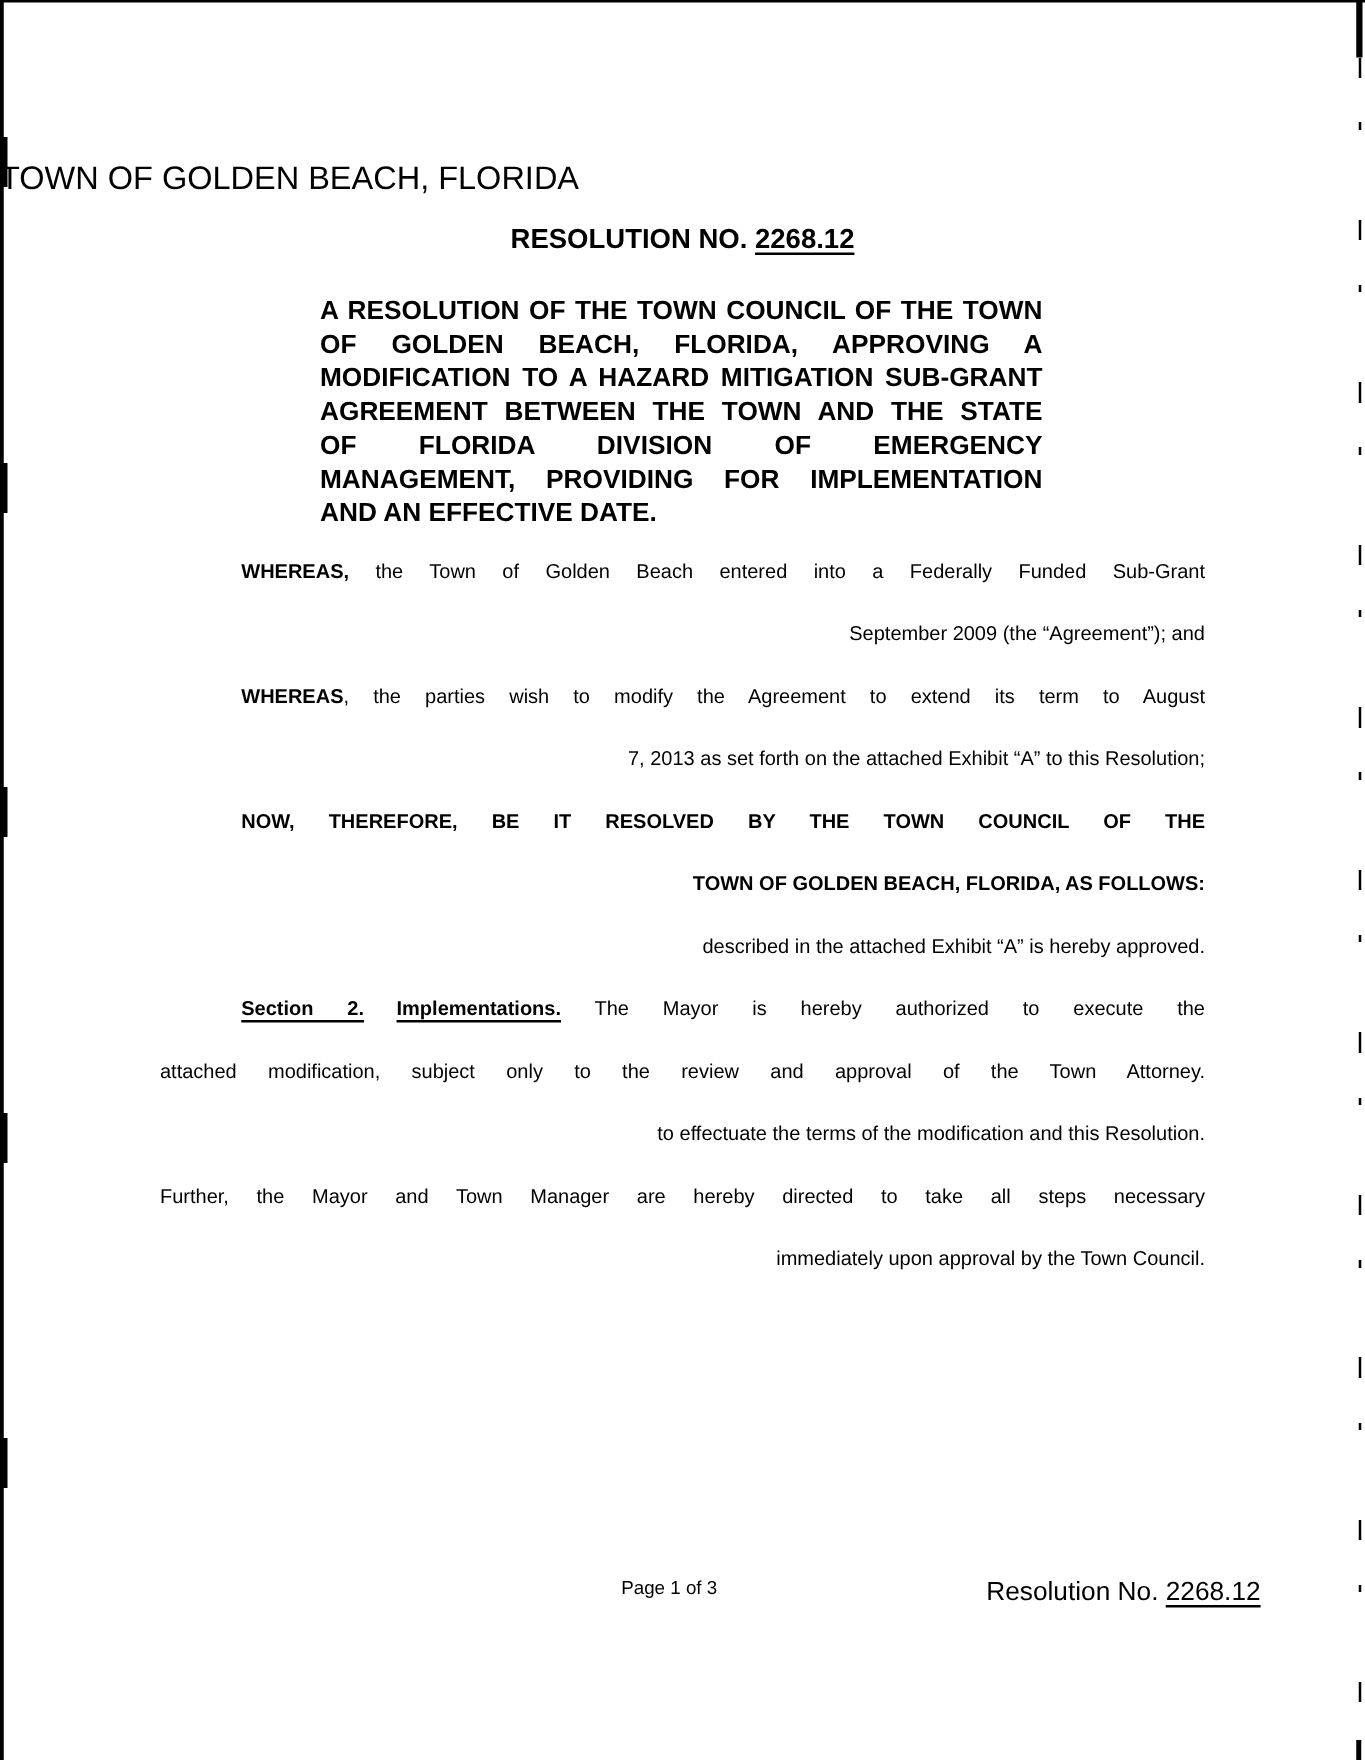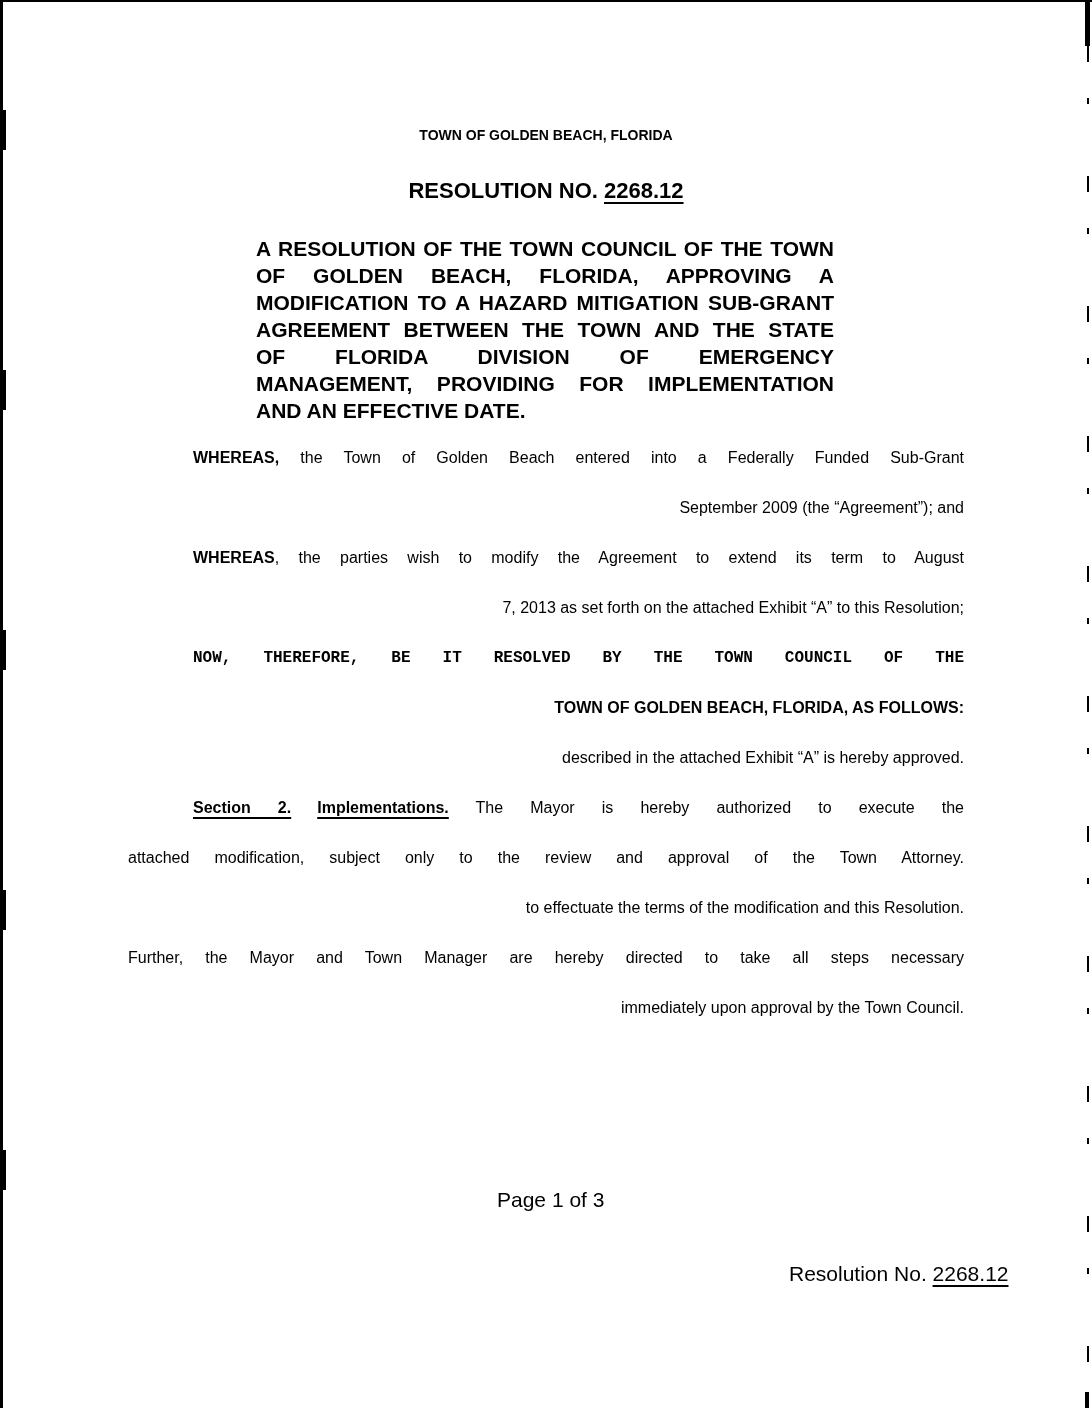--- a/index.html
+++ b/index.html
@@ -32,21 +32,21 @@
       #000 0px, #000 16px,
       transparent 16px, transparent 52px,
       #000 52px, #000 58px,
       transparent 58px, transparent 130px);
   }
   .art-corner-br { top: 1392px; left: 1085px; width: 4px; height: 16px; }
 
   
   .doc-title {
     position: absolute; top: 127px; left: 0; width: 100%;
-    text-align: center; font-weight: bold; font-size: 14px;
+    font-weight: normal; font-size: 26px;
   }
   .res-heading {
     position: absolute; top: 178px; left: 0; width: 100%;
     text-align: center; font-weight: bold; font-size: 22px;
   }
 
   
   .caption {
     position: absolute; top: 222px; left: 256px; width: 578px;
     font-weight: bold; font-size: 21px; line-height: 27px; margin-top: 13px;
@@ -59,21 +59,21 @@
     position: absolute; top: 433px; left: 128px; width: 836px;
     font-size: 16px; line-height: 50px;
   }
   .doc-body .line { text-align: right; }
   .doc-body .line.jl { text-align: justify; text-align-last: justify; }
   .b { font-weight: bold; }
   .u { text-decoration: underline; text-decoration-thickness: 2px; text-underline-offset: 4px; }
   .sp { display: inline-block; height: 1px; }
 
   
-  .footer-page { position: absolute; top: 1188px; left: 497px; font-size: 21px; }
+  .footer-page { position: absolute; top: 1262px; left: 497px; font-size: 15px; }
   .footer-res  { position: absolute; top: 1262px; left: 789px; font-size: 21px; }
 </style>
 </head>
 <body>
 
 <div class="page">
 
   <div class="art art-top"></div>
   <div class="art art-left-bar"></div>
   <div class="art art-left-blobs"></div>
@@ -92,21 +92,21 @@
       <div class="cl">OF FLORIDA DIVISION OF EMERGENCY</div>
       <div class="cl">MANAGEMENT, PROVIDING FOR IMPLEMENTATION</div>
       <div class="cl cl-last">AND AN EFFECTIVE DATE.</div>
     </div>
 
   <div class="doc-body">
       <div class="line jl" style="text-indent: 65px;"><span class="b">WHEREAS,</span><span> the Town of Golden Beach entered into a Federally Funded Sub-Grant</span></div>
       <div class="line"><span>September 2009 (the “Agreement”); and</span></div>
       <div class="line jl" style="text-indent: 65px;"><span class="b">WHEREAS</span><span>, the parties wish to modify the Agreement to extend its term to August</span></div>
       <div class="line"><span>7, 2013 as set forth on the attached Exhibit “A” to this Resolution;</span></div>
-      <div class="line jl" style="text-indent: 65px; font-family: Liberation Mono, monospace;"><span class="b">NOW, THEREFORE, BE IT RESOLVED BY THE TOWN COUNCIL OF THE</span></div>
+      <div class="line jl" style="text-indent: 65px;"><span class="b">NOW, THEREFORE, BE IT RESOLVED BY THE TOWN COUNCIL OF THE</span></div>
       <div class="line"><span class="b">TOWN OF GOLDEN BEACH, FLORIDA, AS FOLLOWS:</span></div>
       <div class="line"><span>described in the attached Exhibit “A” is hereby approved.</span></div>
       <div class="line jl" style="text-indent: 65px;"><span class="b u">Section 2.</span><span class="sp" style="width: 26px;"></span><span class="b u">Implementations.</span><span> The Mayor is hereby authorized to execute the</span></div>
       <div class="line jl"><span>attached modification, subject only to the review and approval of the Town Attorney.</span></div>
       <div class="line"><span>to effectuate the terms of the modification and this Resolution.</span></div>
       <div class="line jl"><span>Further, the Mayor and Town Manager are hereby directed to take all steps necessary</span></div>
       <div class="line"><span>immediately upon approval by the Town Council.</span></div>
     </div>
 
   <div class="footer-page">Page 1 of 3</div>

